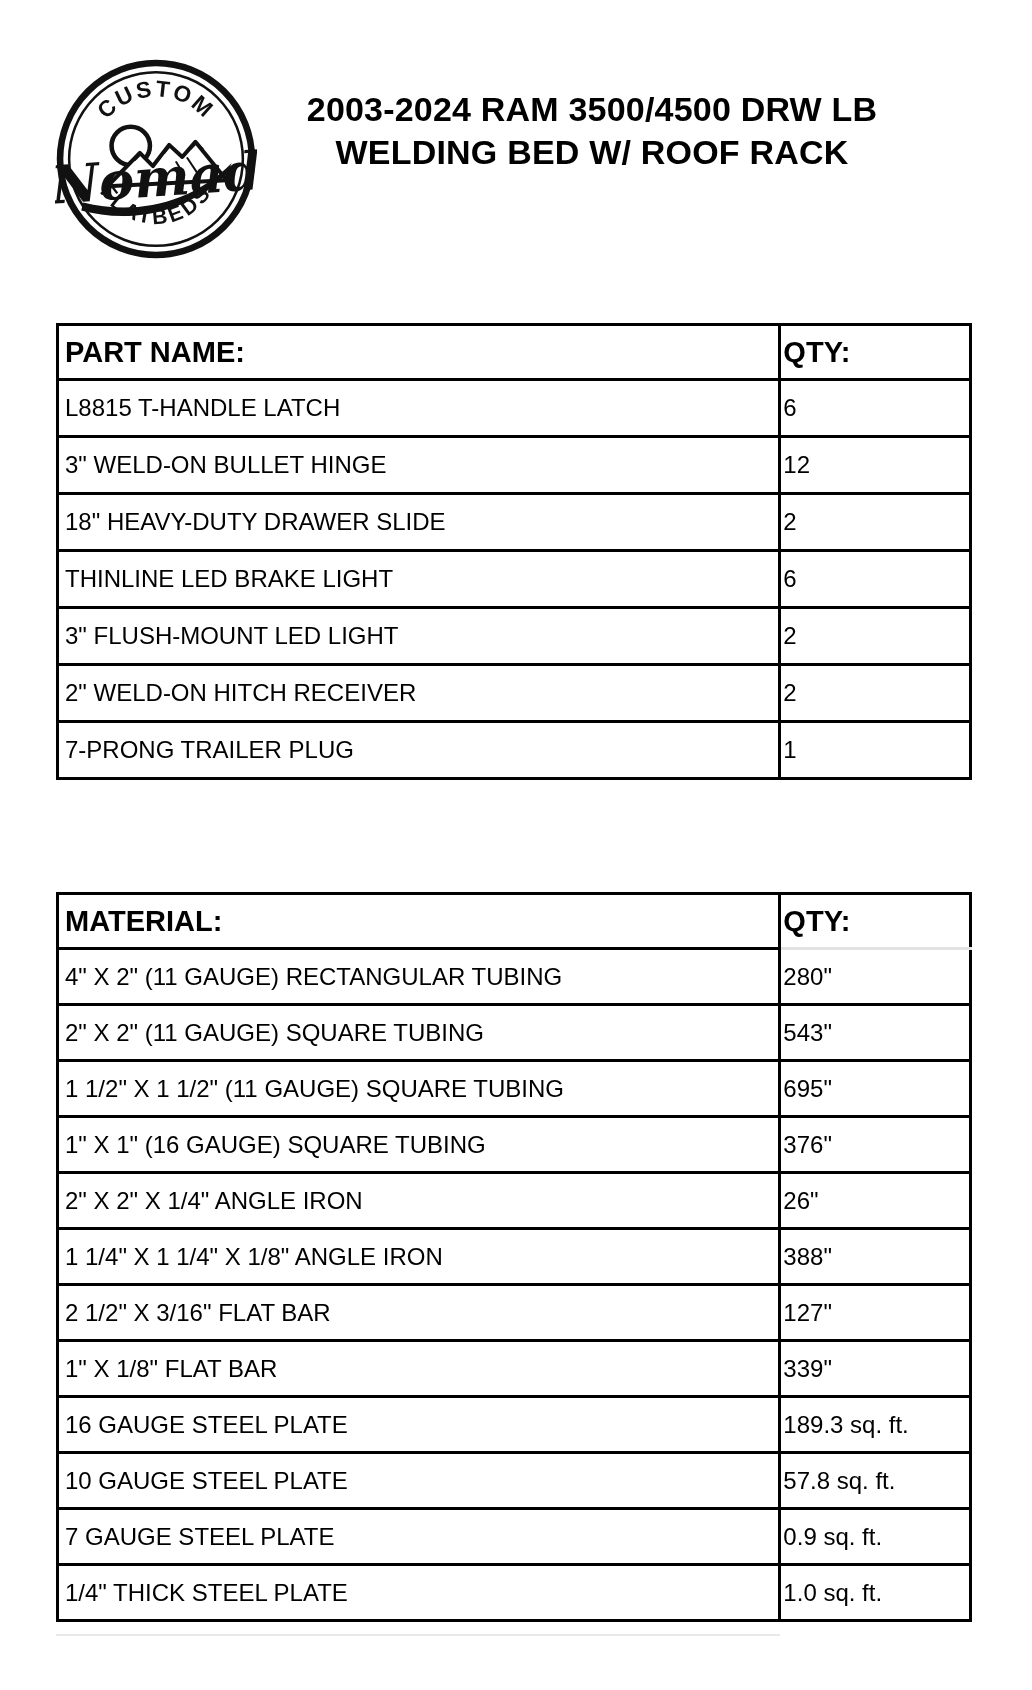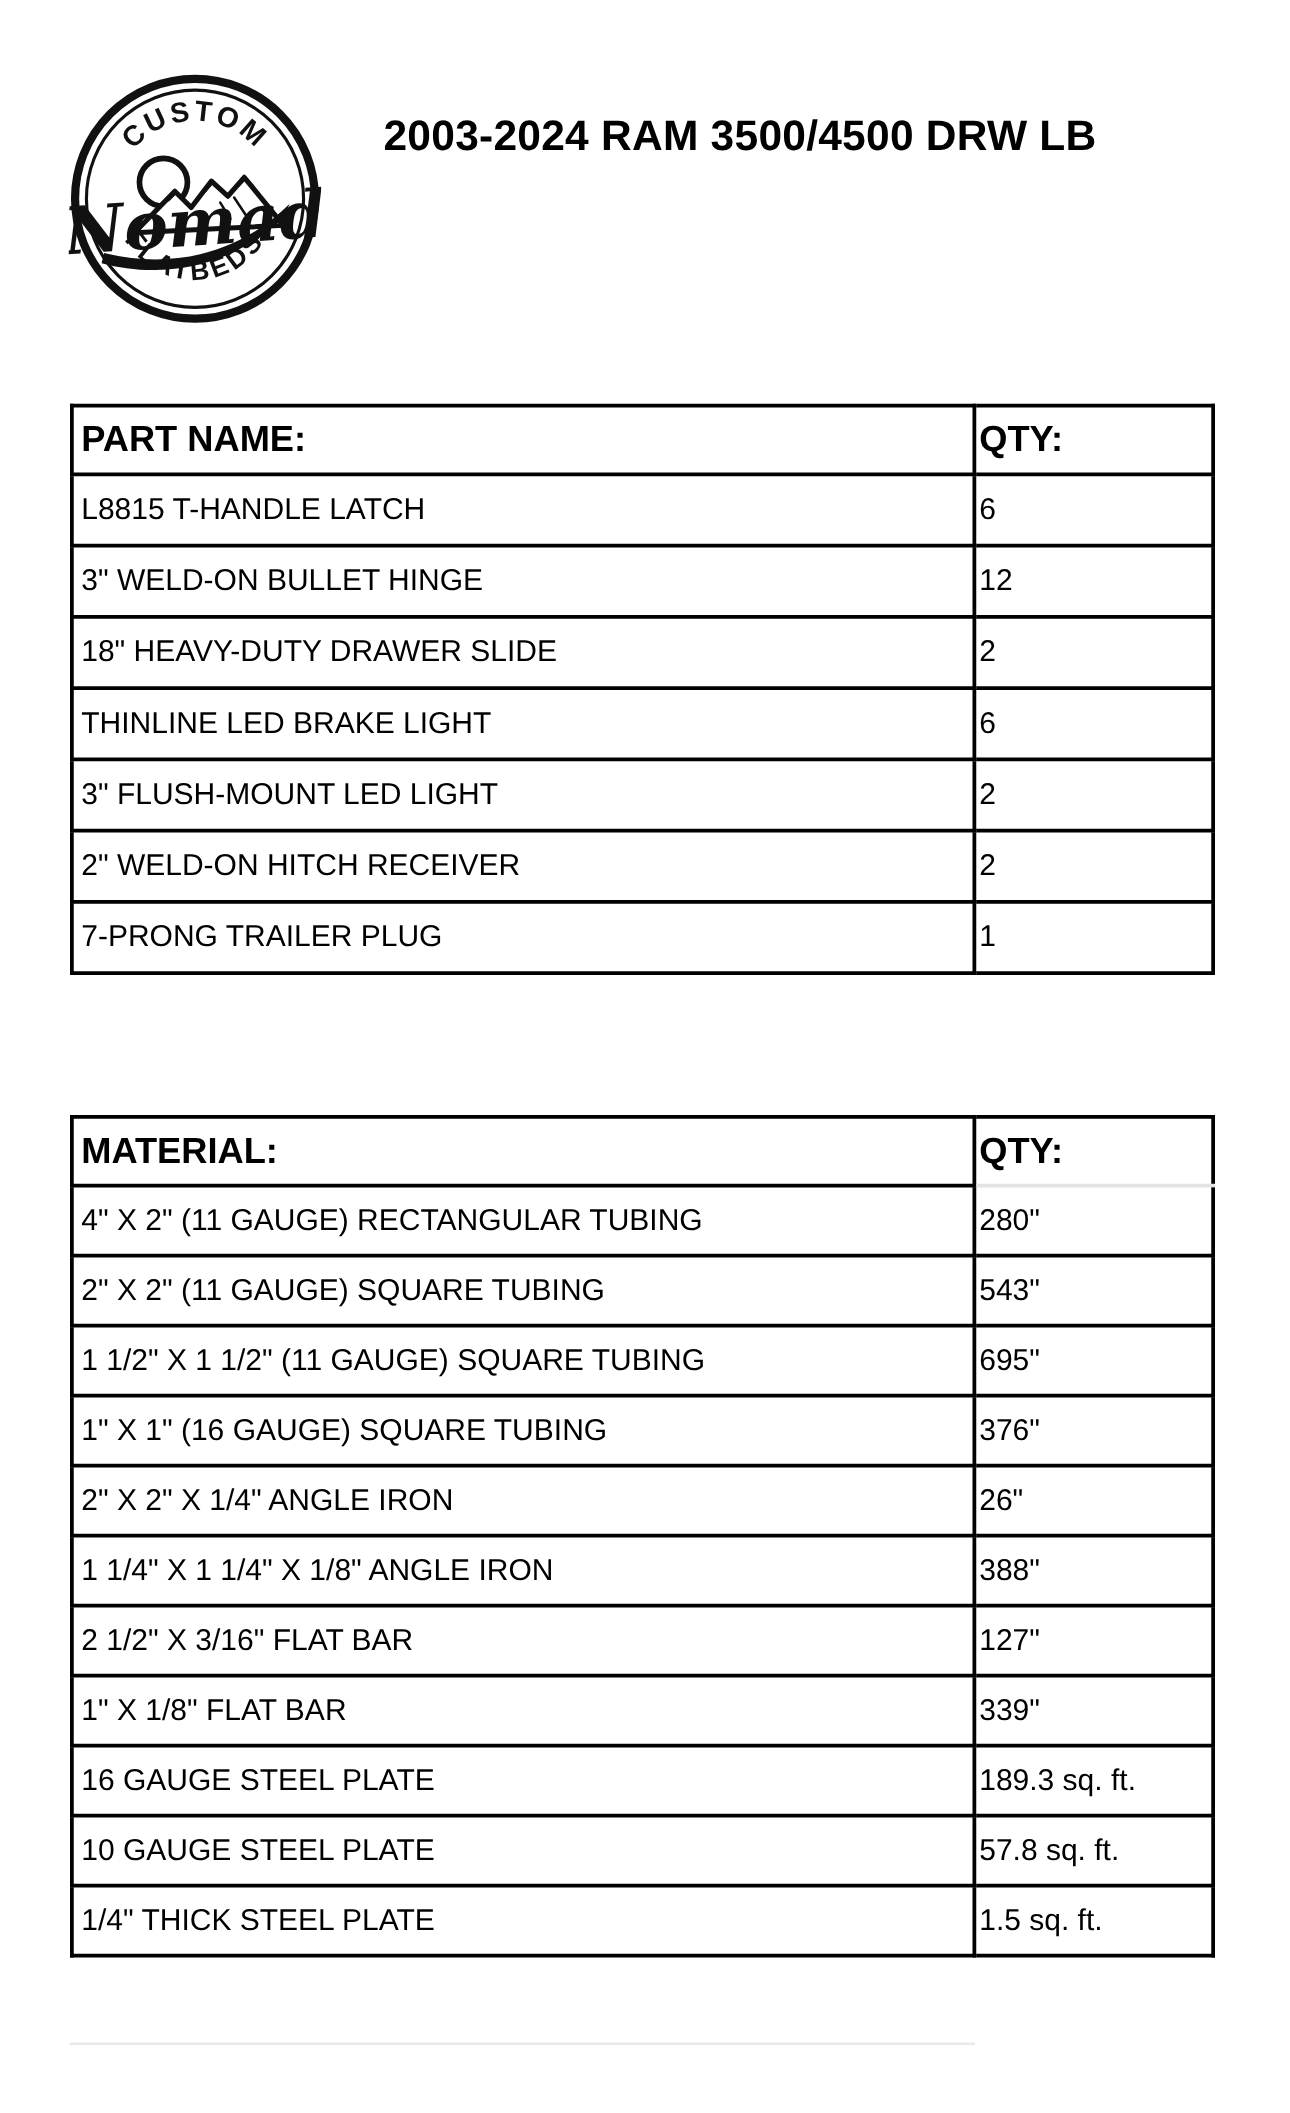--- a/index.html
+++ b/index.html
@@ -79,20 +79,21 @@
     <path d="M 26 151 C 70 163 126 157 170 115 L 175 104 C 132 147 76 155 28 143 Z" fill="#111"></path>
 
     <text font-size="21" font-weight="bold" letter-spacing="3" fill="#111" font-family="&quot;Liberation Sans&quot;, sans-serif">
       <textPath href="#arcBottom" startOffset="50%" text-anchor="middle">FLATBEDS</textPath>
     </text>
   </svg>
 </div>
 
 <div class="title">
   <div>2003-2024 RAM 3500/4500 DRW LB</div>
+  <div>WELDING BED W/ ROOF RACK</div>
 </div>
 
 <table class="sheet" id="parts-table">
   <colgroup>
       <col class="col-name">
       <col class="col-qty">
     </colgroup>
   <thead>
     <tr>
       <th class="name">PART NAME:</th>
@@ -177,19 +178,23 @@
       </tr>
       <tr>
         <td class="name">16 GAUGE STEEL PLATE</td>
         <td class="qty">189.3 sq. ft.</td>
       </tr>
       <tr>
         <td class="name">10 GAUGE STEEL PLATE</td>
         <td class="qty">57.8 sq. ft.</td>
       </tr>
       <tr>
+        <td class="name">7 GAUGE STEEL PLATE</td>
+        <td class="qty">0.9 sq. ft.</td>
+      </tr>
+      <tr>
         <td class="name">1/4" THICK STEEL PLATE</td>
-        <td class="qty">1.5 sq. ft.</td>
+        <td class="qty">1.0 sq. ft.</td>
       </tr>
     </tbody>
 </table>
 
 <div class="shadow-line"></div>
 
 </body></html>

